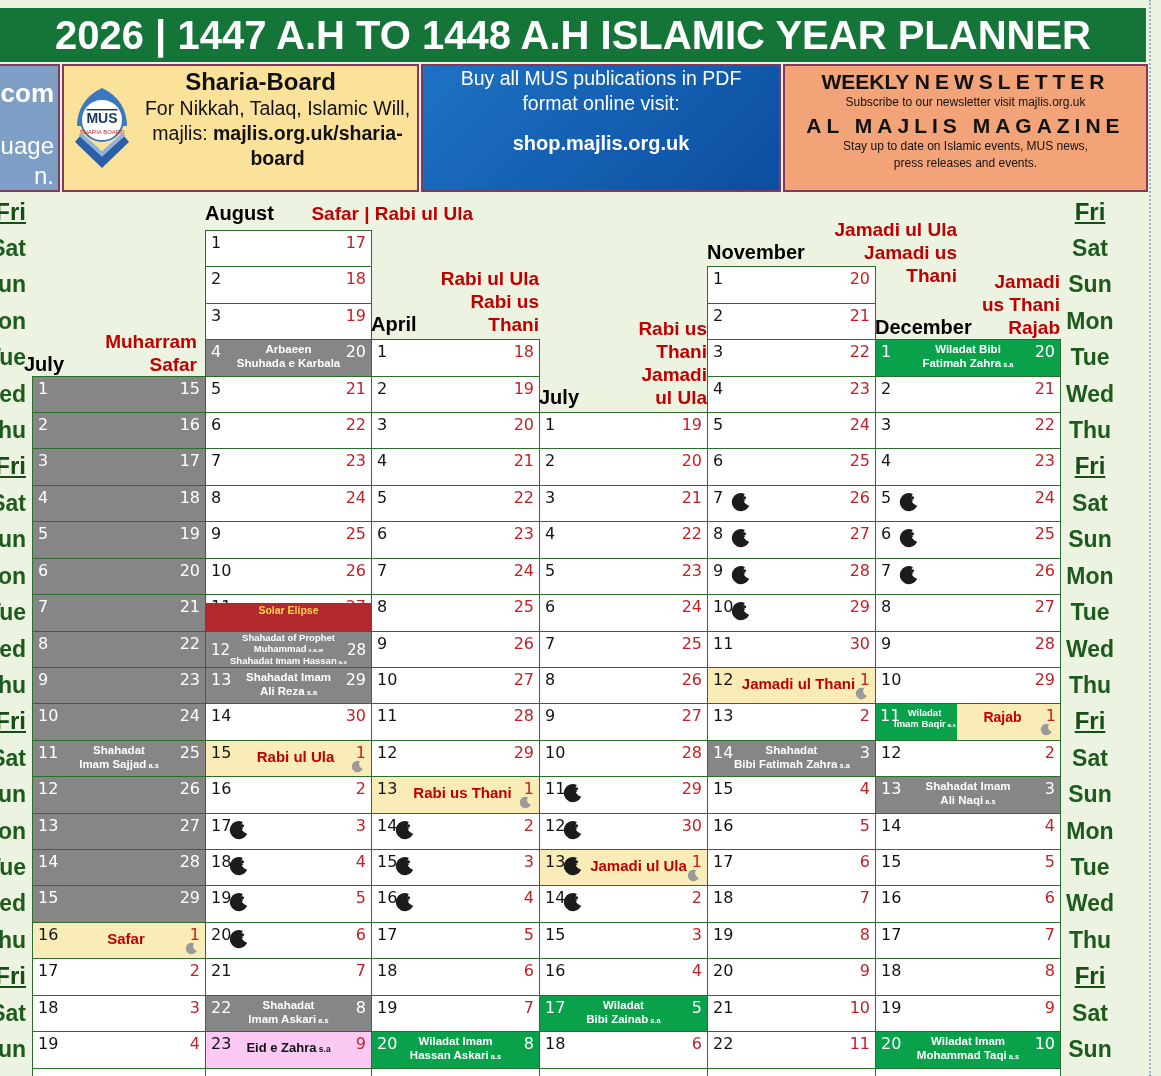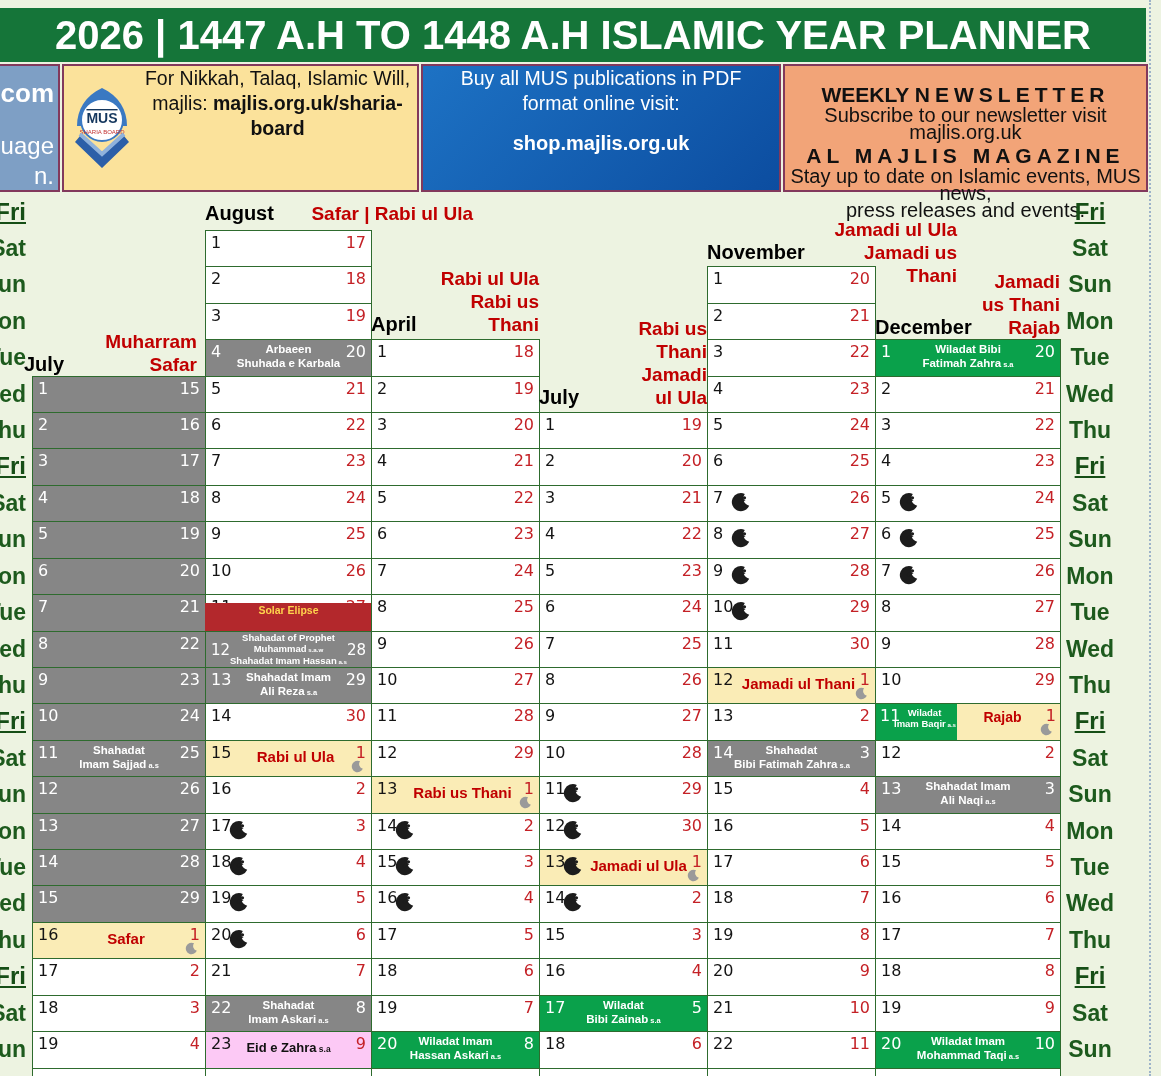--- a/index.html
+++ b/index.html
@@ -16,23 +16,23 @@
 .bp-2{top:96px;font-size:24px;font-weight:400}
 .box-sharia{left:62px;width:357px;background:#fbe29b;color:#111}
 .sh-title{text-align:center;font-weight:700;font-size:24px;margin-top:2px;padding-left:40px}
 .sh-body{margin-left:74px;text-align:center;font-size:19.5px;line-height:25px}
 .sh-logo{position:absolute;left:2px;top:18px}
 .box-shop{left:421px;width:360px;background:linear-gradient(135deg,#1d72c4,#0c4da0);color:#fff;text-align:center}
 .shop-title{font-weight:700;font-size:22px;margin-top:6px}
 .shop-line{font-size:19.5px;line-height:25px}
 .shop-link{font-weight:700;font-size:20px;margin-top:16px}
 .box-news{left:783px;width:365px;background:#f2a478;color:#111;text-align:center}
-.nw-title{font-weight:700;font-size:21px;margin-top:17px}
+.nw-title{font-weight:700;font-size:21px;margin-top:4px}
 .nw-spaced{letter-spacing:5px}
-.nw-sub{font-size:20px;line-height:17px}
+.nw-sub{font-size:12px;line-height:17px}
 .nw-mag{font-weight:700;font-size:21px;letter-spacing:5px;margin-top:3px}
 
 .cutline{position:absolute;left:1149px;top:0;height:1076px;border-left:2px dotted #9db3c9}
 
 .dlab{position:absolute;font-weight:700;font-size:23px;color:#1d5a1d;line-height:28px}
 .dlab-right{left:1062px;width:56px;text-align:center}
 .dlab-left{left:-22px;width:48px;text-align:right}
 .dlab.fri{text-decoration:underline;font-size:24px;color:#164e16}
 
 .mhdr{position:absolute;font-weight:700;font-size:19px;line-height:23px}
@@ -87,20 +87,21 @@
 
   <div class="hbox box-sharia">
     <svg class="sh-logo" width="72" height="96" viewBox="0 0 72 96">
       <path d="M36 4C19 12 11 26 11 42h50C61 26 53 12 36 4z" fill="#3a79c2"></path>
       <circle cx="36" cy="36" r="21" fill="#fff" stroke="#3a79c2" stroke-width="2"></circle>
       <text x="36" y="39" font-size="14" font-weight="bold" text-anchor="middle" fill="#15375e" text-decoration="overline">MUS</text>
       <text x="36" y="50" font-size="6" text-anchor="middle" fill="#c03030">SHARIA BOARD</text>
       <path d="M9 58l27 26 27-26-5-6-22 20-22-20z" fill="#2c5fa8"></path>
       <path d="M14 50l22 20 22-20" stroke="#8fb2dc" stroke-width="4" fill="none"></path>
     </svg>
+    <div class="sh-title">Sharia-Board</div>
     <div class="sh-body">
       <div>For Nikkah, Talaq, Islamic Will,</div>
       <div>
         <span>majlis:</span>
         <b>majlis.org.uk/sharia-board</b>
       </div>
     </div>
   </div>
 
   <div class="hbox box-shop">

